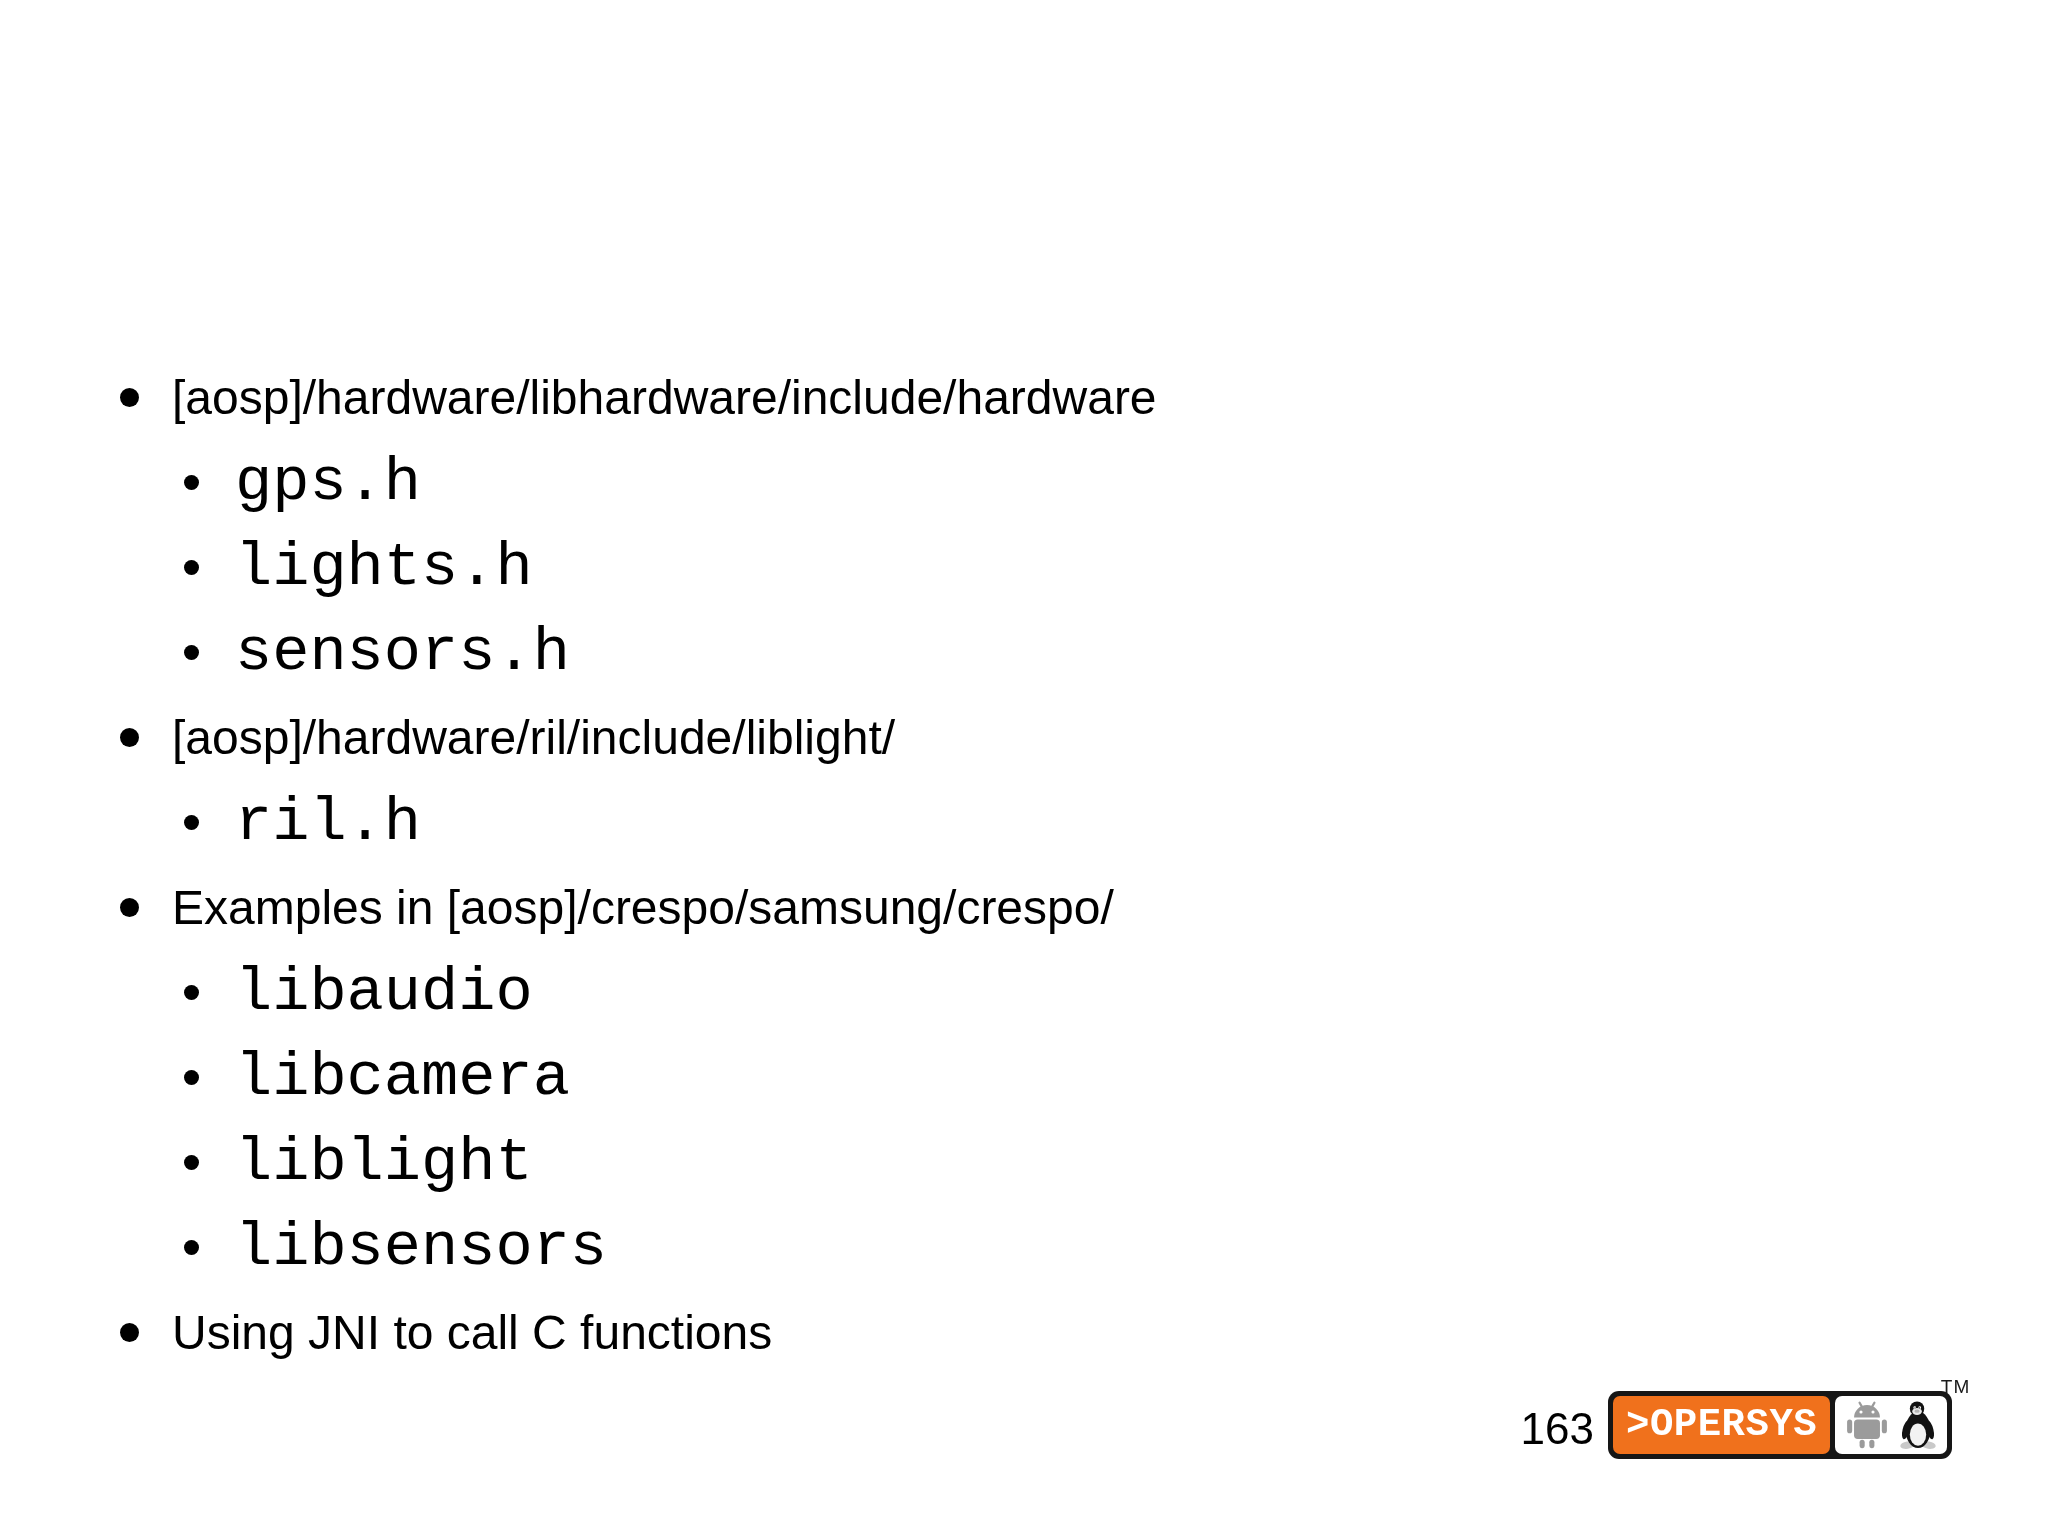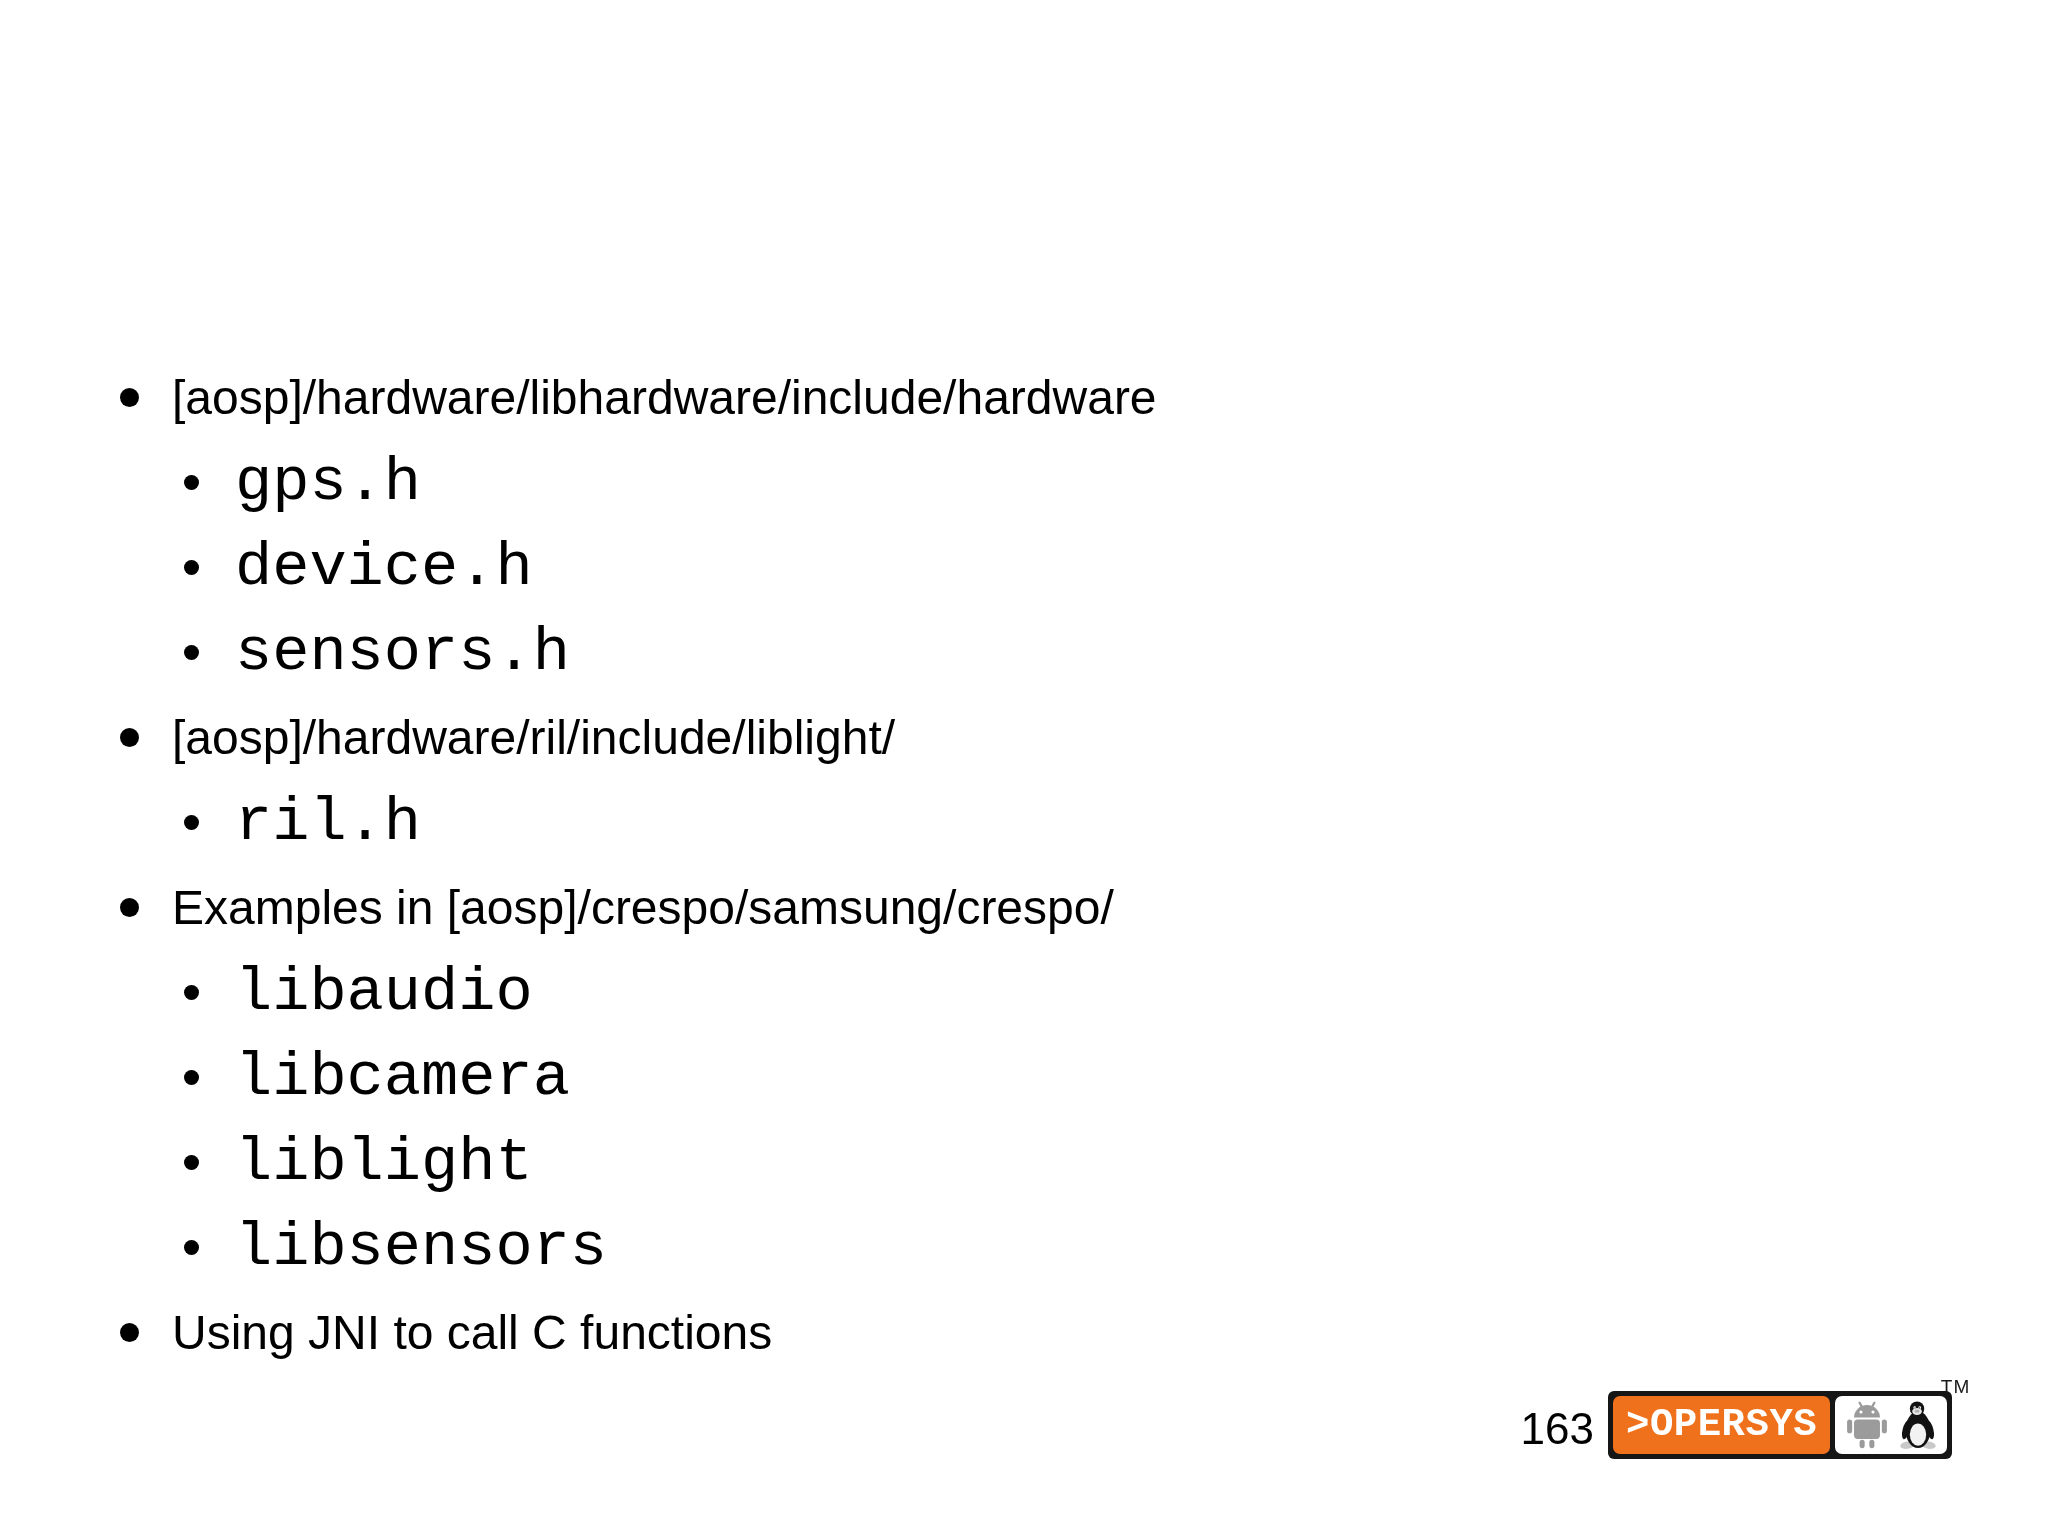--- a/index.html
+++ b/index.html
@@ -49,21 +49,21 @@
   }
   .logo-wrap{
     position:absolute;
     left:1608px;top:1391px;
   }
   .badge{
     display:flex;
     align-items:stretch;
     gap:5px;
     background:var(--logo-black);
-    border-radius:6px;
+    border-radius:11px;
     padding:5px;
     height:68px;
     box-sizing:border-box;
   }
   .badge-orange{
     background:var(--logo-orange);
     border-radius:7px;
     display:flex;
     align-items:center;
     padding:0 13px;
@@ -101,21 +101,21 @@
       <div class="bullet-item level1">
         <span class="dot"></span>
         <span class="txt">[aosp]/hardware/libhardware/include/hardware</span>
       </div>
       <div class="bullet-item level2">
         <span class="dot"></span>
         <span class="txt">gps.h</span>
       </div>
       <div class="bullet-item level2">
         <span class="dot"></span>
-        <span class="txt">device.h</span>
+        <span class="txt">lights.h</span>
       </div>
       <div class="bullet-item level2">
         <span class="dot"></span>
         <span class="txt">sensors.h</span>
       </div>
       <div class="bullet-item level1">
         <span class="dot"></span>
         <span class="txt">[aosp]/hardware/ril/include/liblight/</span>
       </div>
       <div class="bullet-item level2">

